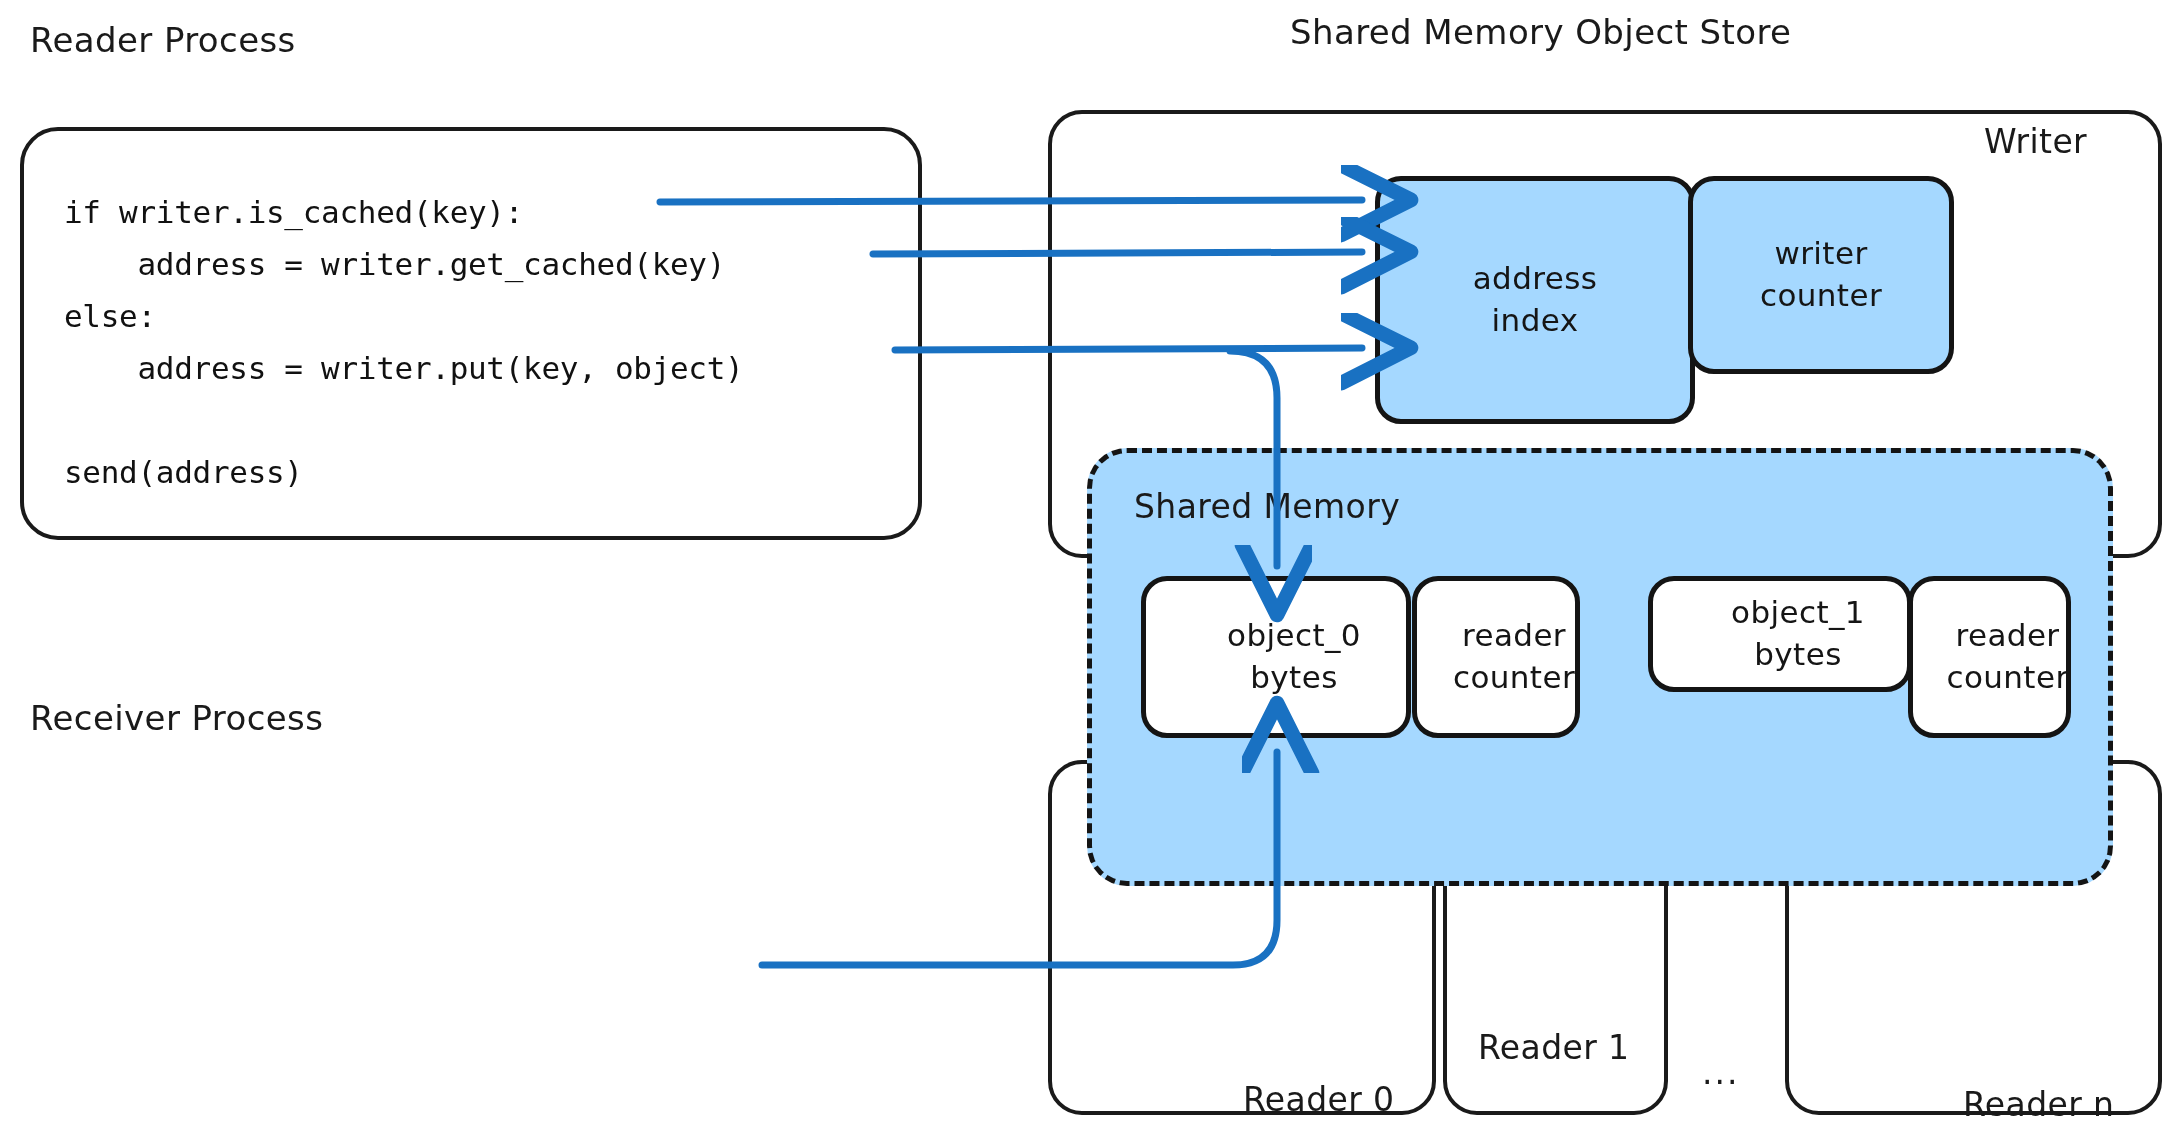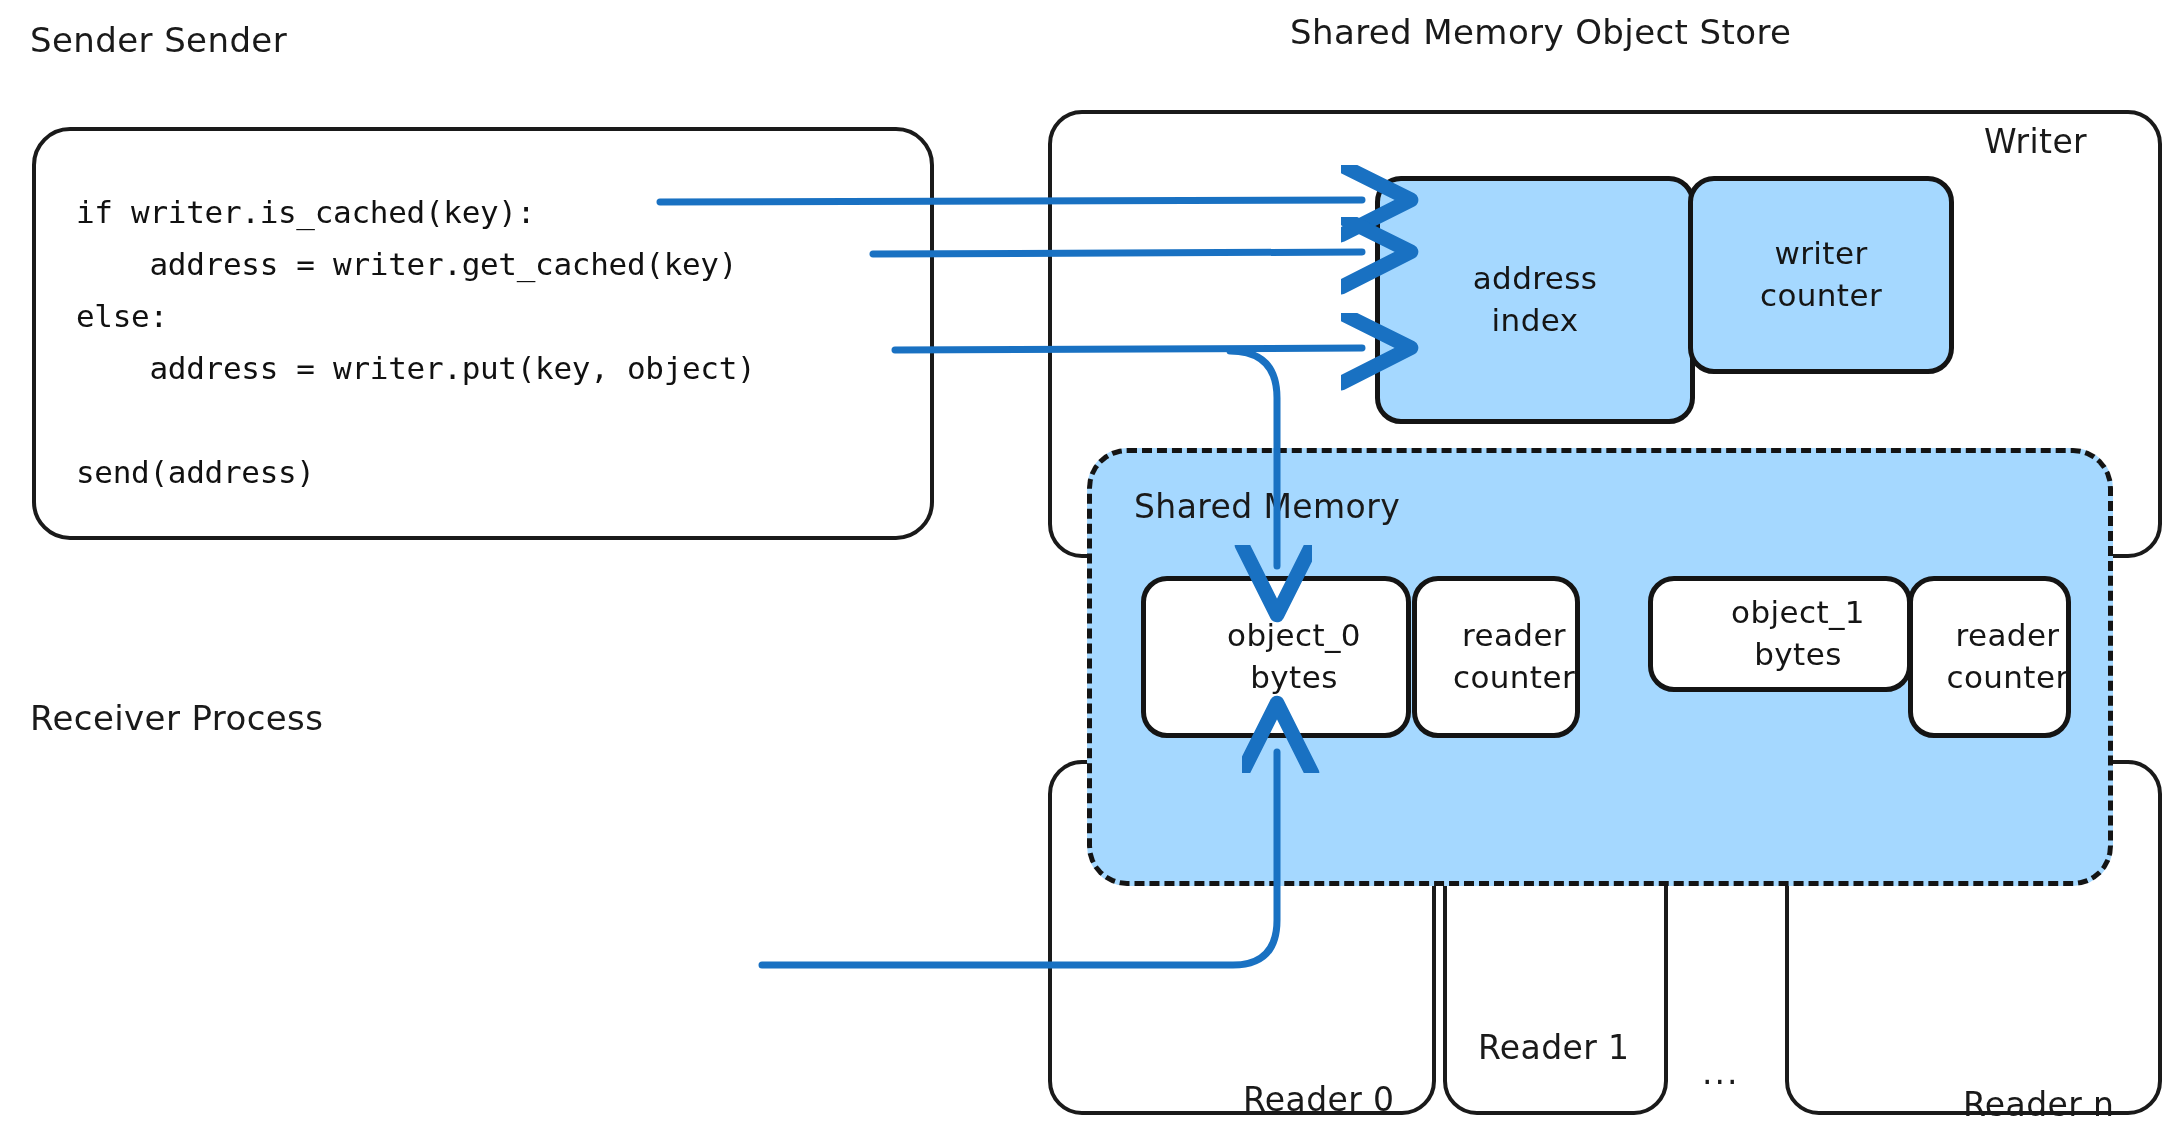--- a/index.html
+++ b/index.html
@@ -162,27 +162,27 @@
     z-index: 7;
     pointer-events: none;
   }
   #arrow-layer path, #arrow-layer line { pointer-events: stroke; }
 </style>
 </head>
 <body>
 
 <div id="stage">
 
-  <div class="hand section-title" style="left:30px; top:22px;">Sender Sender</div>
+  <div class="hand section-title" style="left:30px; top:22px;">Reader Process</div>
 
   <div class="hand section-title" style="left:1290px; top:14px;">Shared Memory Object Store</div>
 
   <div class="hand section-title" style="left:30px; top:700px;">Receiver Process</div>
 
-  <div class="code-panel" style="left:20px; top:127px; width:902px; height:413px; z-index:3;margin-left:12px;">
+  <div class="code-panel" style="left:20px; top:127px; width:902px; height:413px; z-index:3;">
     <div class="code-lines hand" style="left:40px; top:55px;">if writer.is_cached(key):
     address = writer.get_cached(key)
 else:
     address = writer.put(key, object)
 
 send(address)</div>
   </div>
 
 
   <div class="reader-panel" style="left:1048px; top:760px; width:388px; height:355px;"></div>

